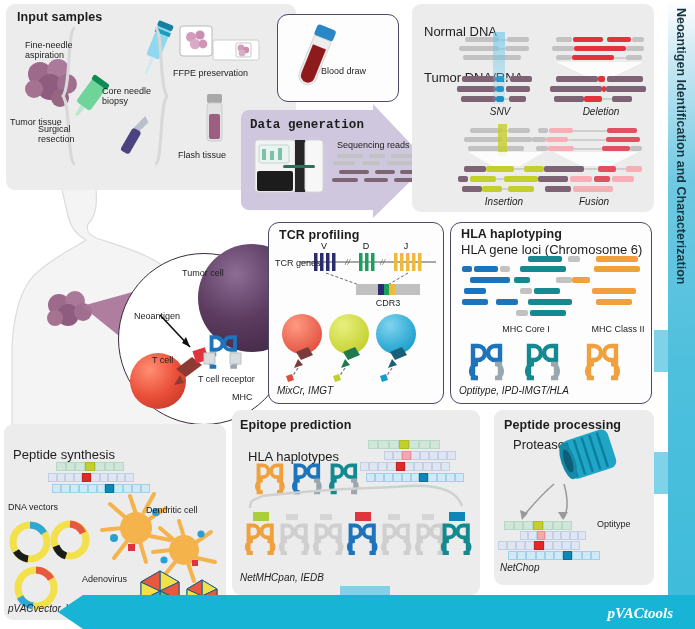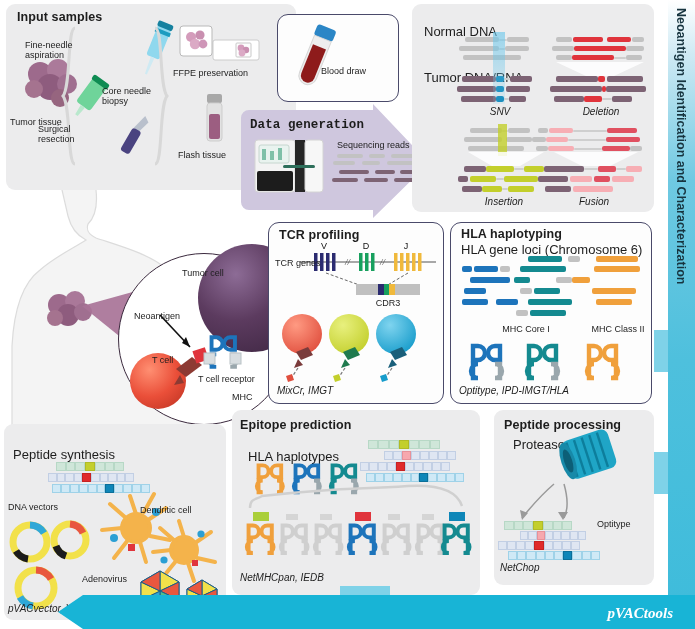--- a/index.html
+++ b/index.html
@@ -570,21 +570,21 @@
         <path d="M49 42 L67 46"></path>
       <path d="M40 47 L46 65"></path>
         <path d="M28 45 L15 61"></path>
         <path d="M23 34 L5 36"></path>
       <path d="M27 25 L12 12"></path>
     </g>
     <circle cx="53" cy="18" r="3.6" fill="#2b9fd4"></circle>
     <rect x="44" y="44" width="6" height="6" fill="#e0343c"></rect>
     <circle cx="16" cy="44" r="3.6" fill="#2b9fd4"></circle>
   </svg>
-  <span class="lbl" style="position:absolute;left:140px;top:505px;">Dendritic cell</span>
+  <span class="lbl" style="position:absolute;left:146px;top:505px;">Dendritic cell</span>
 
   <span class="lbl" style="position:absolute;left:82px;top:574px;">Adenovirus</span>
   <svg style="position:absolute;left:138px;top:568px;width:46px;height:46px;">
     <g stroke="#1b5e8a" stroke-width="1">
       <path d="M22 3 L41 14 L41 32 L22 43 L3 32 L3 14 Z" fill="#2fa8d8"></path>
       <path d="M22 3 L41 14 L22 23 Z" fill="#f2e14a"></path>
       <path d="M22 23 L41 14 L41 32 Z" fill="#e8573f"></path>
       <path d="M22 23 L41 32 L22 43 Z" fill="#53bd8a"></path>
       <path d="M22 23 L22 43 L3 32 Z" fill="#2fa8d8"></path>
       <path d="M22 23 L3 32 L3 14 Z" fill="#f2e14a"></path>

